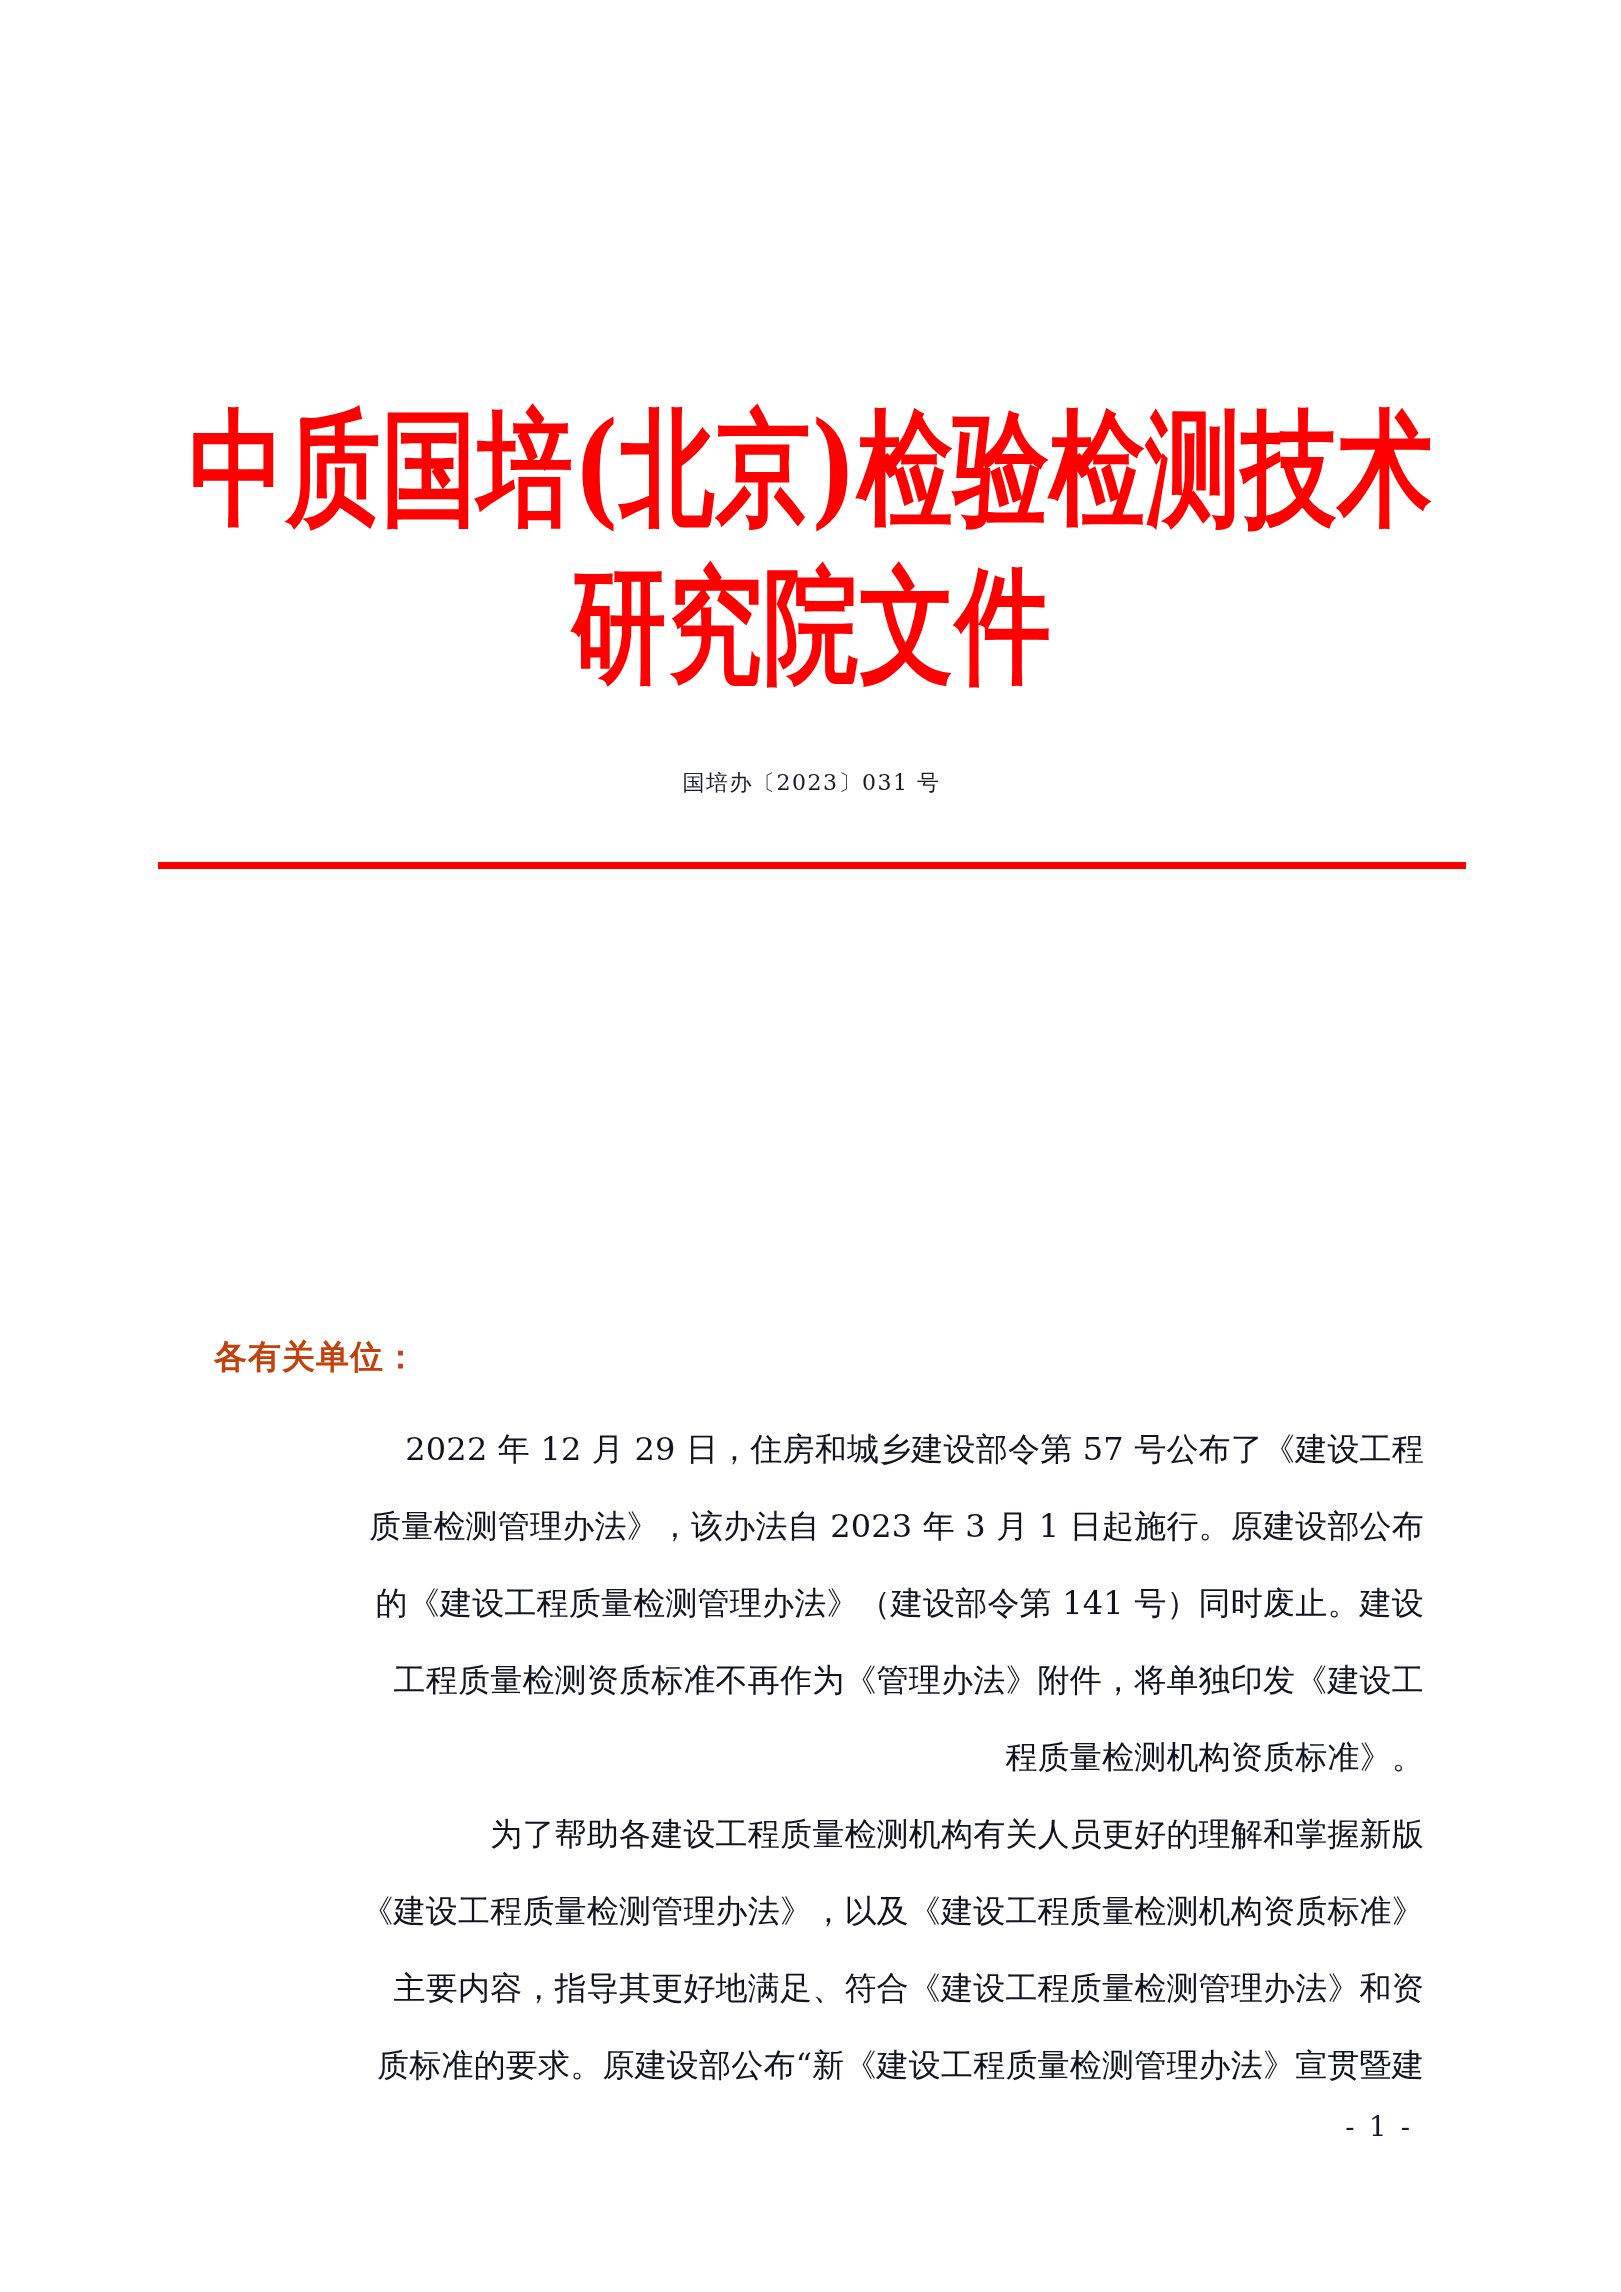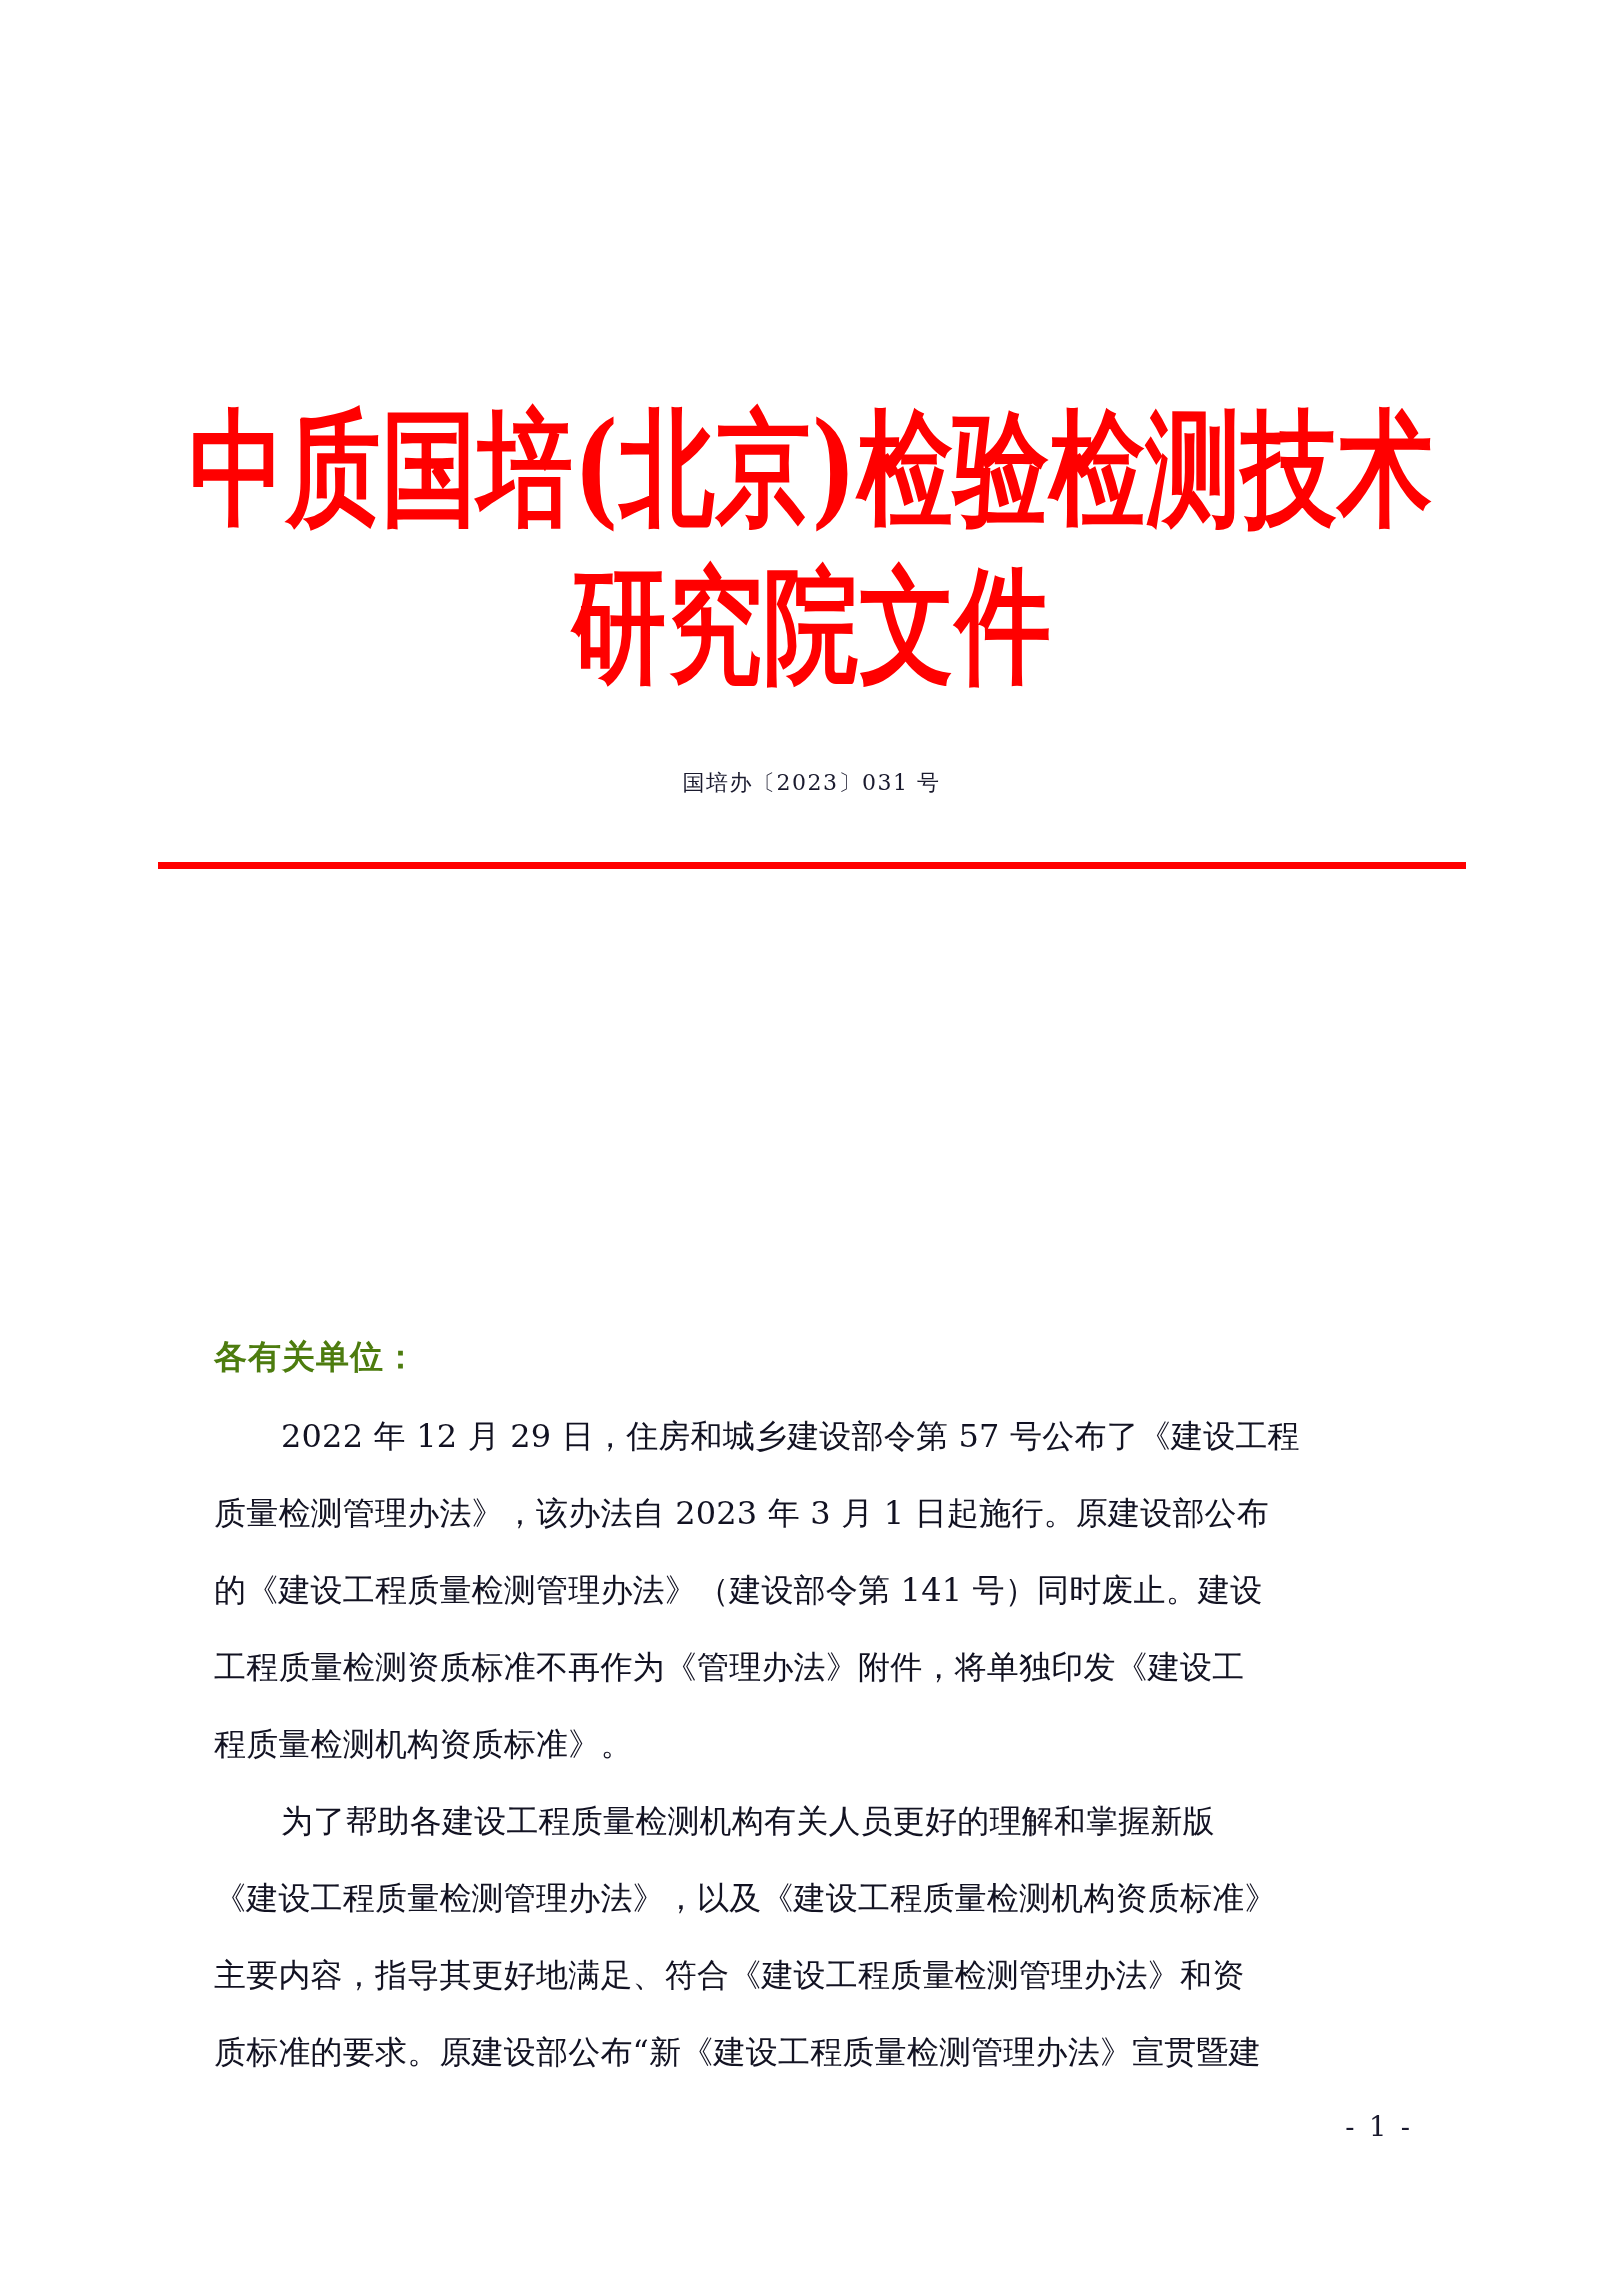--- a/index.html
+++ b/index.html
@@ -99,27 +99,28 @@
     left: 214px;
     top: 1335px;
     width: 1210px;
   }
 
   .salutation {
     font-family: "DejaVu Serif", "Liberation Serif", serif;
     font-weight: 700;
     font-size: 33px;
     line-height: 43px;
-    color: #4d7c0f;
+    color: #c2410c;
     letter-spacing: 1px;
-    margin: 0 0 20px 0;
+    margin: 0 0 33px 0;
   }
 
   .para {
     margin: 0 0 0 0;
+    text-align: right;
   }
 
   .para-line {
     font-family: "DejaVu Serif", "Liberation Serif", serif;
     font-size: 32px;
     line-height: 77px;
     color: #121222;
     letter-spacing: 0.2px;
     white-space: nowrap;
   }

